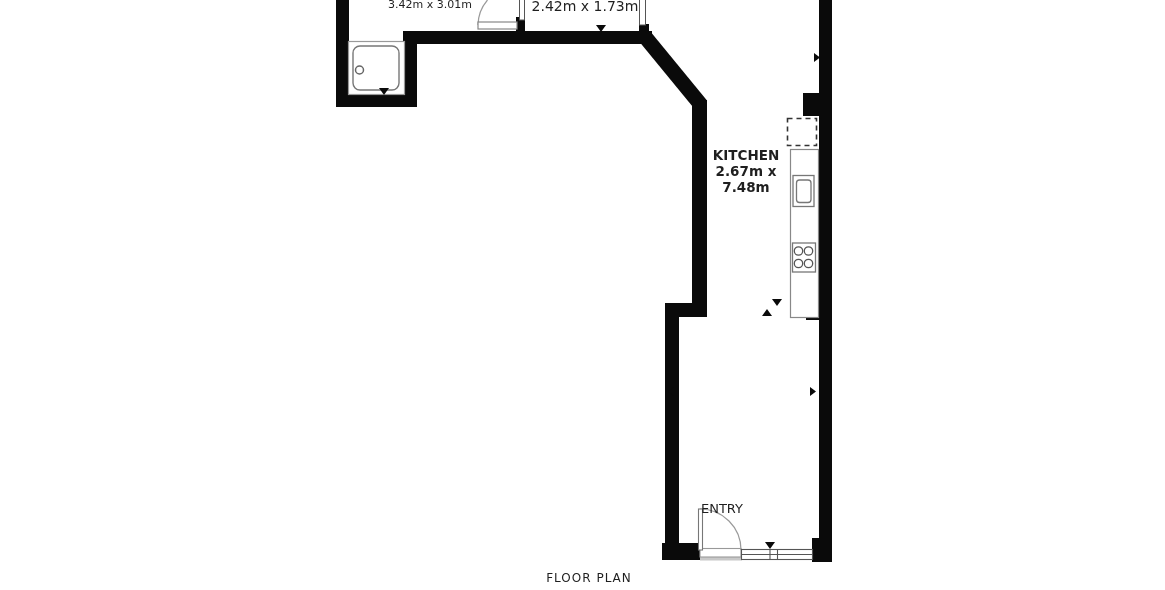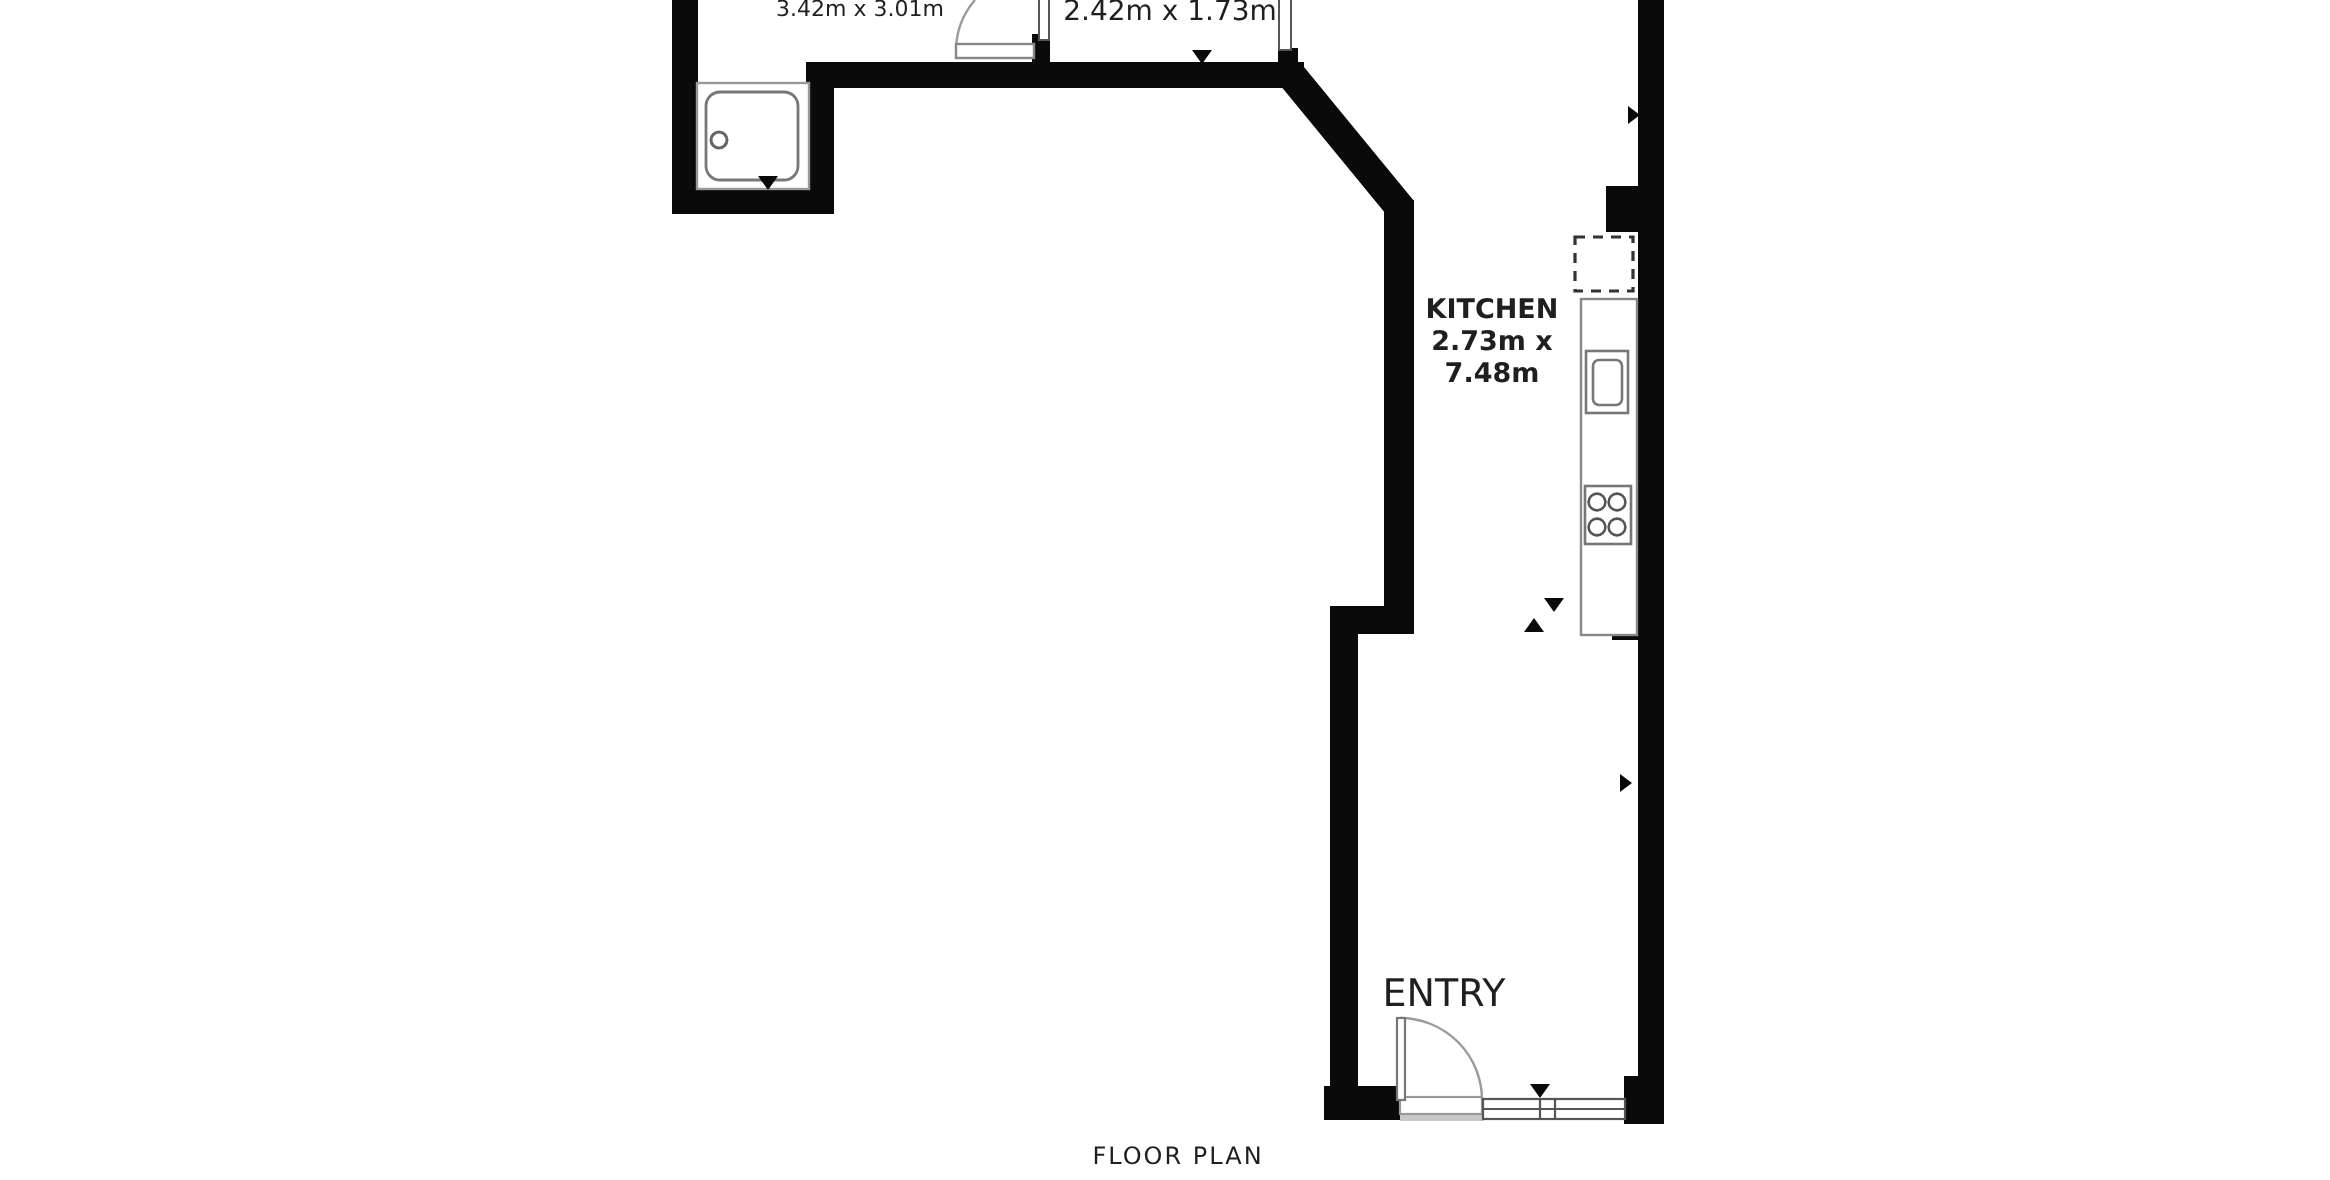--- a/index.html
+++ b/index.html
@@ -15,21 +15,21 @@
   .lbl{
     position:absolute;
     text-align:center;
     color:#1f1f1f;
     white-space:nowrap;
   }
   .lbl-bathroom{left:350px;top:-2px;width:160px;font-size:11px;line-height:14px;}
   .lbl-smallroom{left:515px;top:-2px;width:140px;font-size:14px;line-height:16px;}
   .lbl-kitchen{left:685px;top:147px;width:122px;font-size:13.5px;line-height:16px;font-weight:bold;}
   .lbl-dining{left:671px;top:422px;width:150px;font-size:14px;line-height:17px;}
-  .lbl-entry{left:687px;top:489px;width:70px;font-size:19px;line-height:16px;}
+  .lbl-entry{left:687px;top:501px;width:70px;font-size:13px;line-height:16px;}
   .lbl-title{left:489px;top:567px;width:200px;font-size:12px;line-height:22px;letter-spacing:1px;}
   .lbl span{display:block;}
 </style>
 </head>
 <body>
 
 <div class="stage">
 
   <svg width="1165" height="590" viewBox="0 0 1165 590" xmlns="http://www.w3.org/2000/svg">
 
@@ -102,21 +102,21 @@
       <polygon points="810,387 810,396 816,391.5"></polygon>
       <polygon points="765,542 775,542 770,549"></polygon>
     </g>
   </svg>
 
   <div class="lbl lbl-bathroom">3.42m x 3.01m</div>
   <div class="lbl lbl-smallroom">2.42m x 1.73m</div>
 
   <div class="lbl lbl-kitchen">
     <span>KITCHEN</span>
-    <span>2.73m x</span>
+    <span>2.67m x</span>
     <span>7.48m</span>
   </div>
 
 
   <div class="lbl lbl-entry">ENTRY</div>
 
   <div class="lbl lbl-title">FLOOR PLAN</div>
 </div>
 
 </body></html>

